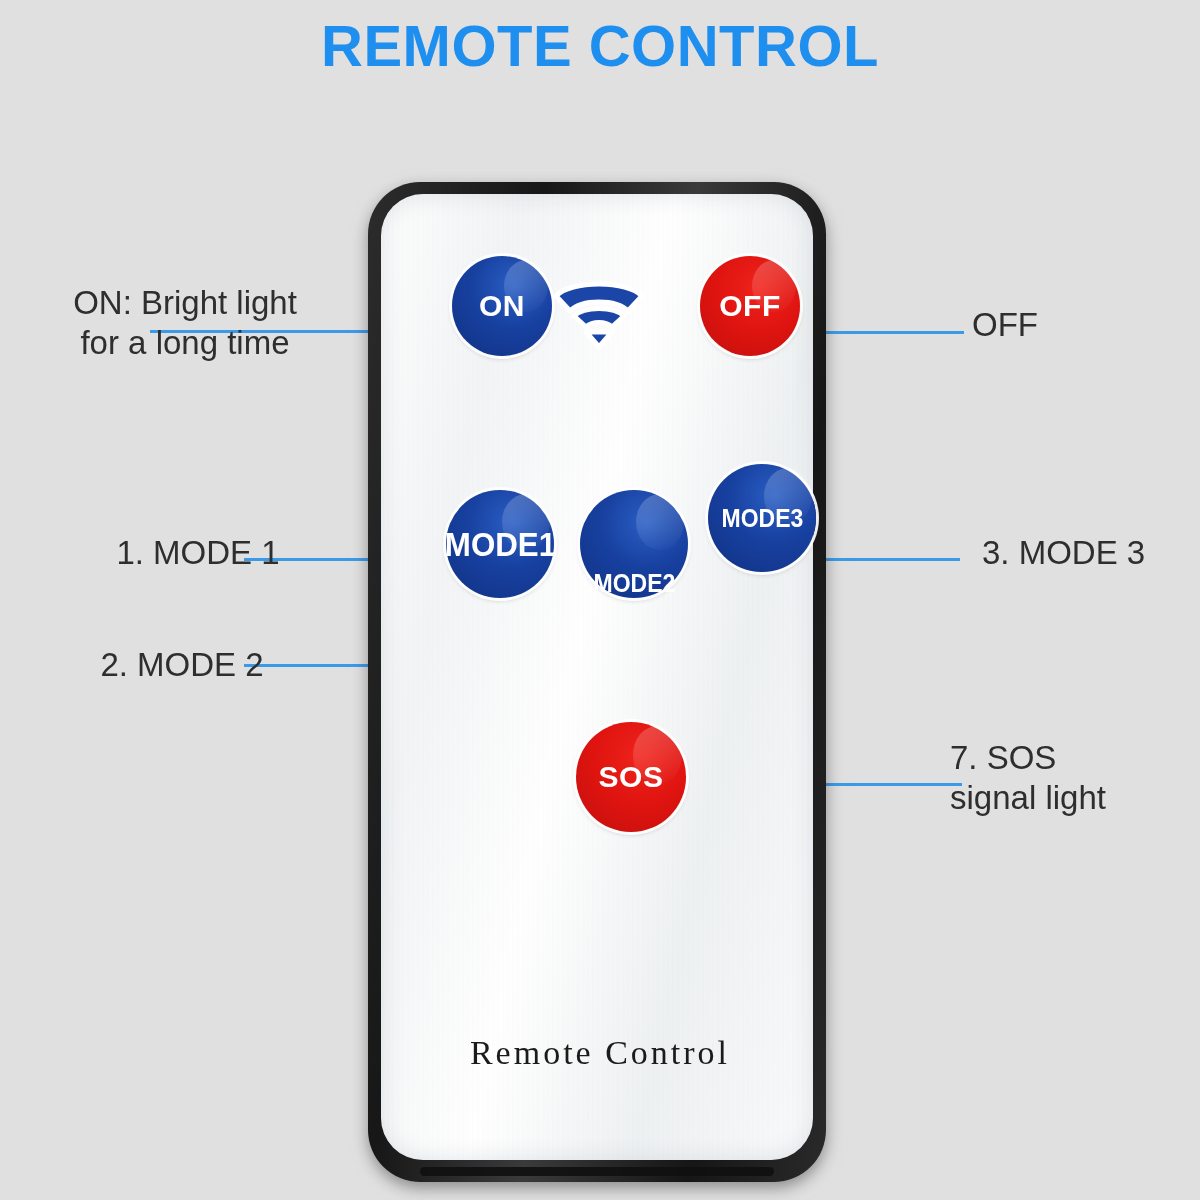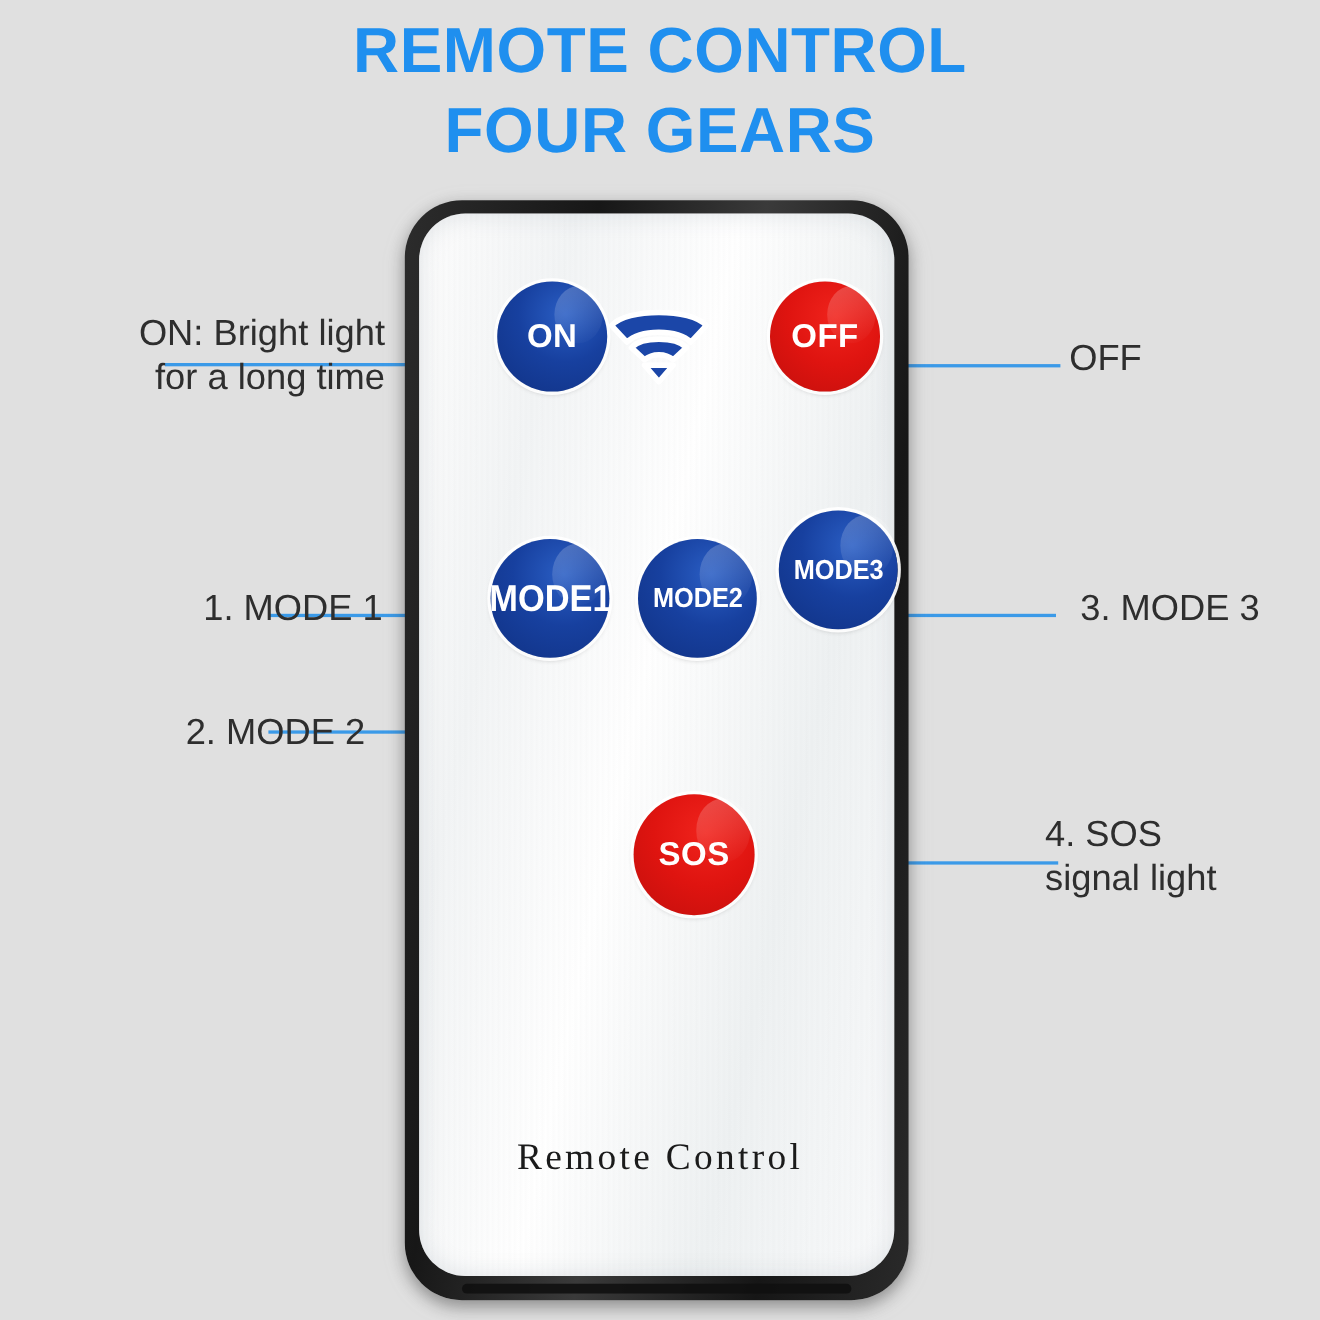--- a/index.html
+++ b/index.html
@@ -123,21 +123,21 @@
   }
   .btn .lbl {
     position: relative;
     z-index: 2;
     letter-spacing: 0.5px;
   }
 
   #btn-on   { left: 424px; top: 256px; width: 100px; height: 100px; font-size: 30px; }
   #btn-off  { left: 672px; top: 256px; width: 100px; height: 100px; font-size: 30px; }
   #btn-mode1{ left: 418px; top: 490px; width: 108px; height: 108px; font-size: 34px; }
-  #btn-mode2{ left: 552px; top: 490px; width: 108px; height: 108px; font-size: 25px; }
+  #btn-mode2{ left: 552px; top: 490px; width: 108px; height: 108px; font-size: 25px; align-items: flex-end; }
   #btn-mode3{ left: 680px; top: 464px; width: 108px; height: 108px; font-size: 25px; }
   #btn-sos  { left: 548px; top: 722px; width: 110px; height: 110px; font-size: 30px; }
 
   #btn-mode1 .lbl, #btn-mode2 .lbl, #btn-mode3 .lbl {
     transform: scaleX(0.92);
     letter-spacing: 0px;
   }
 
   
   .wifi-icon {
@@ -172,37 +172,36 @@
   
   .callout {
     position: absolute;
     color: #2e2e2e;
     font-family: "Liberation Sans", sans-serif;
     font-size: 33px;
     line-height: 1.22;
     white-space: pre-line;
   }
   .callout.right { text-align: left; }
-  .callout.left  { text-align: right; }
+  .callout.left  { text-align: center; }
 
   #co-on    { left: 20px;  top: 283px; width: 330px; }
   #co-off   { left: 972px; top: 305px; width: 210px; }
   #co-mode1 { left: 48px;  top: 533px; width: 300px; }
   #co-mode2 { left: 32px;  top: 645px; width: 300px; }
   #co-mode3 { left: 982px; top: 533px; width: 230px; }
   #co-sos   { left: 950px; top: 738px; width: 240px; }
 </style>
 </head>
 <body>
 
 <div class="page">
 
   <div class="title-block">
     <span class="title-line l1">REMOTE CONTROL</span>
-    <span class="title-line l2">FOUR GEARS</span>
   </div>
 
   <div class="line h" style="left:150px; top:330px; width:330px;"></div>
 
   <div class="line h" style="left:742px; top:331px; width:222px;"></div>
 
   <div class="line h" style="left:244px; top:558px; width:230px;"></div>
 
   <div class="line h" style="left:244px; top:664px; width:366px;"></div>
   <div class="line v" style="left:607px; top:574px; height:93px;"></div>
@@ -259,16 +258,16 @@
   </div>
 
   <div class="brand-text">Remote Control</div>
 
   <div class="callout left" id="co-on">ON: Bright light
 for a long time</div>
   <div class="callout right" id="co-off">OFF</div>
   <div class="callout left" id="co-mode1">1. MODE 1</div>
   <div class="callout left" id="co-mode2">2. MODE 2</div>
   <div class="callout right" id="co-mode3">3. MODE 3</div>
-  <div class="callout right" id="co-sos">4. SOS
+  <div class="callout right" id="co-sos">7. SOS
 signal light</div>
 
 </div>
 
 </body></html>

